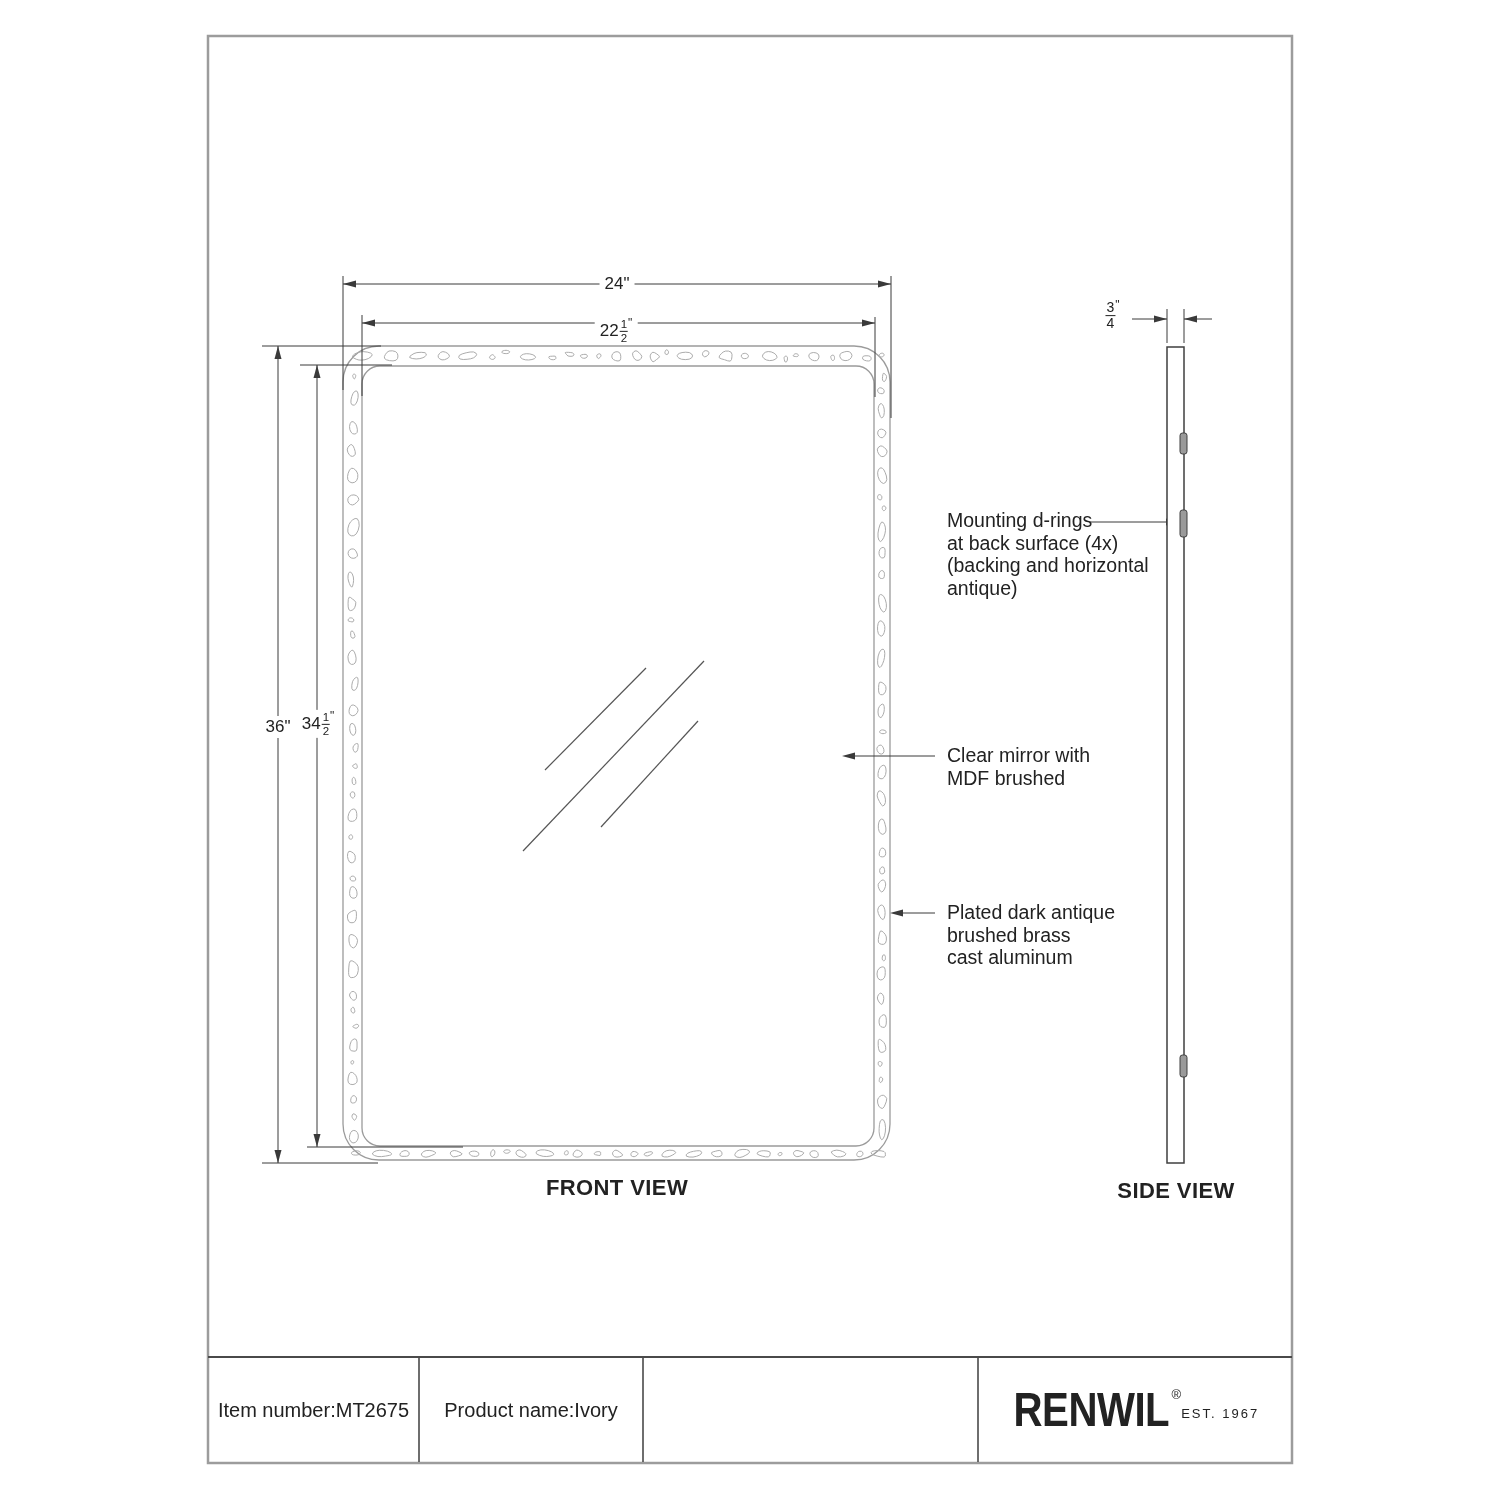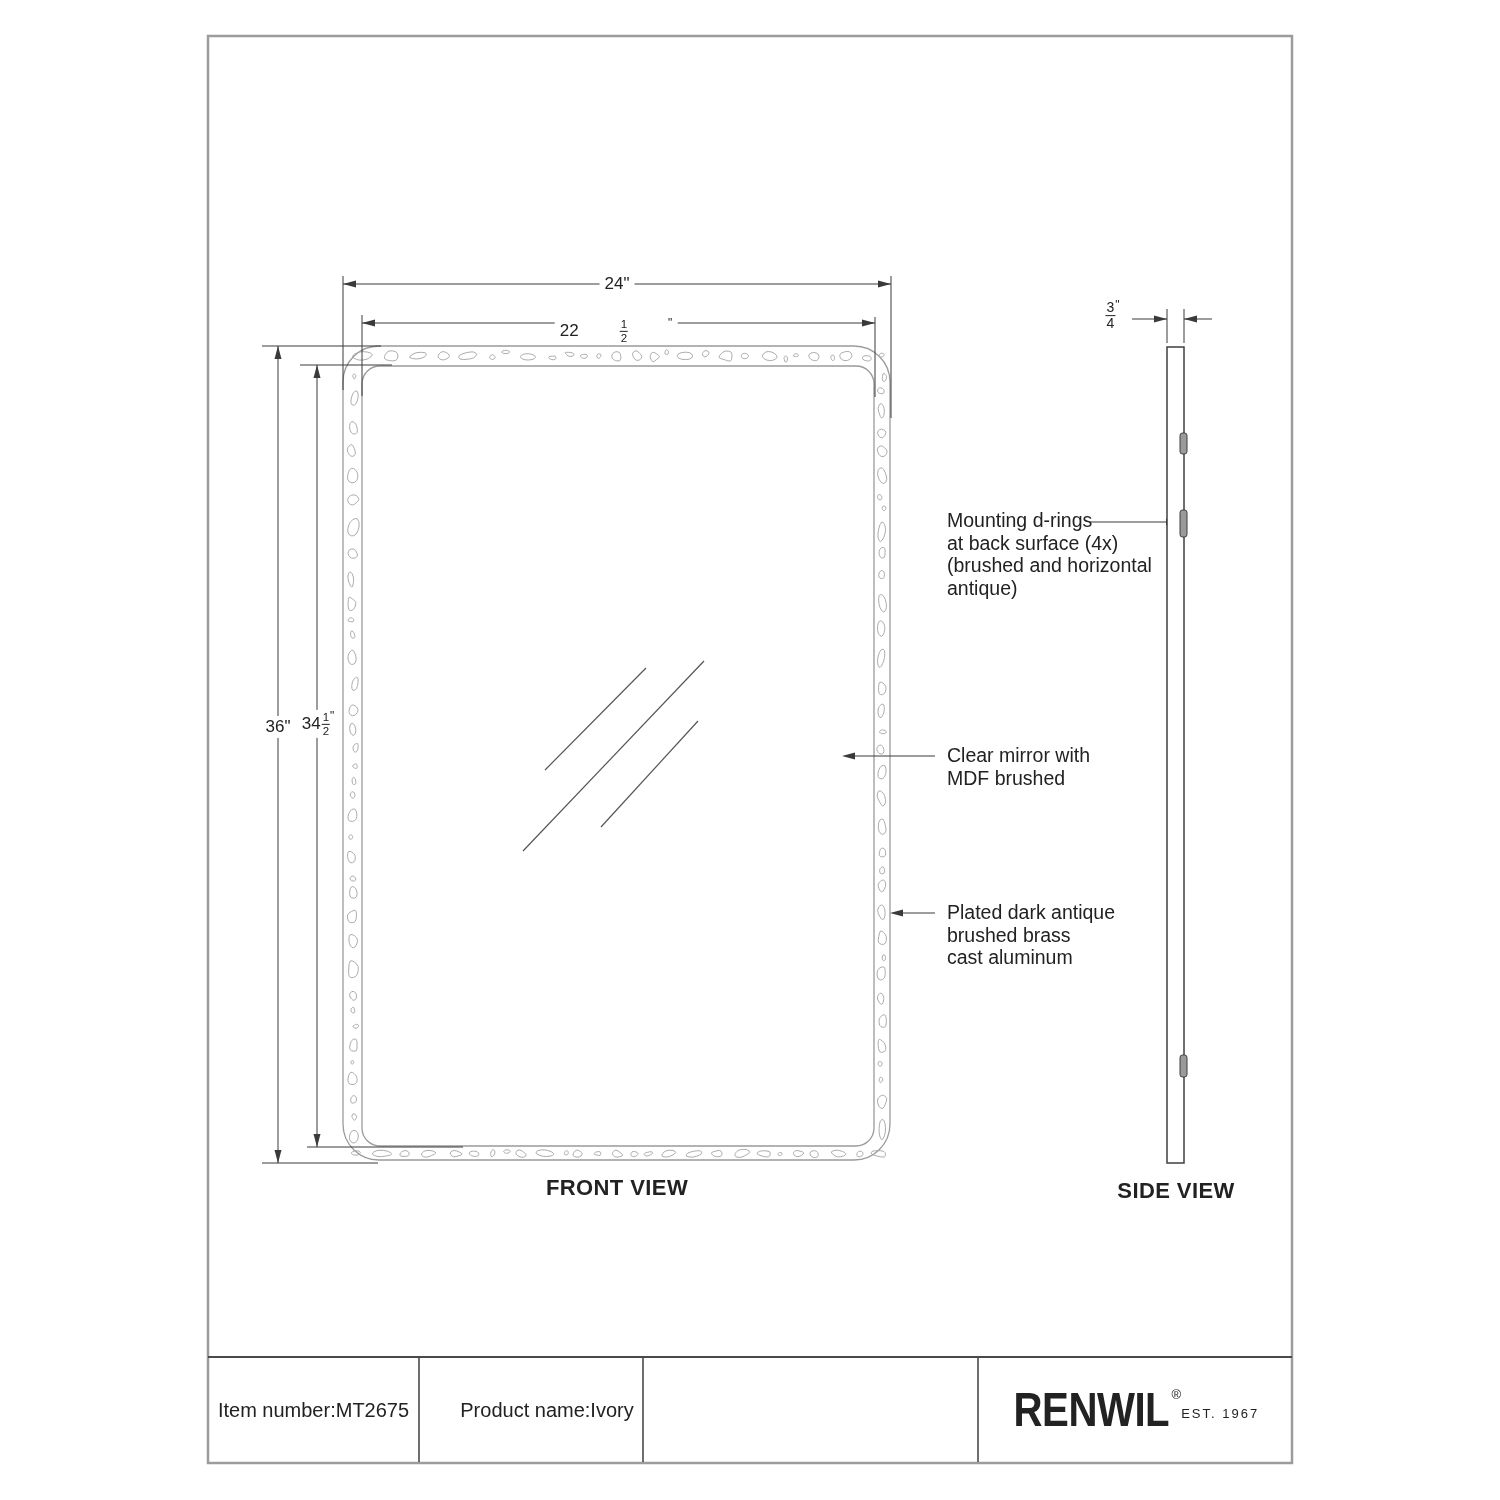--- a/index.html
+++ b/index.html
@@ -243,21 +243,21 @@
       <path class="tline" d="M419,1357 V1462"></path>
       <path class="tline" d="M643,1357 V1462"></path>
       <path class="tline" d="M978,1357 V1462"></path>
     </g>
   </svg>
 
   <div class="dim-label" style="left:617px;top:284px;">
     <span>24"</span>
   </div>
 
-  <div class="dim-label" style="left:616px;top:331px;gap:40px;">
+  <div class="dim-label" style="left:616px;top:331px;">
     <span>22</span>
     <span class="frac">
       <span class="num">1</span>
       <span class="den">2</span>
     </span>
     <span class="tmark">"</span>
   </div>
 
   <div class="dim-label" style="left:278px;top:727px;">
     <span>36"</span>
@@ -277,21 +277,21 @@
     <span class="frac">
       <span class="num">3</span>
       <span class="den">4</span>
     </span>
     <span class="tmark">"</span>
   </div>
 
   <div class="annotation" style="left:947px;top:509px;">
     <div>Mounting d-rings</div>
     <div>at back surface (4x)</div>
-    <div>(brushed and horizontal</div>
+    <div>(backing and horizontal</div>
     <div>antique)</div>
   </div>
 
   <div class="annotation" style="left:947px;top:744px;">
     <div>Clear mirror with</div>
     <div>MDF brushed</div>
   </div>
 
   <div class="annotation" style="left:947px;top:901px;">
     <div>Plated dark antique</div>
@@ -300,21 +300,21 @@
   </div>
 
   <div class="view-label" style="left:617px;top:1175px;">FRONT VIEW</div>
   <div class="view-label" style="left:1176px;top:1178px;">SIDE VIEW</div>
 
   <div class="tcell" style="left:208px;top:1358px;width:211px;height:104px;">
     <div>Item number:</div>
     <div>MT2675</div>
   </div>
 
-  <div class="tcell" style="left:436px;top:1358px;width:222px;height:104px;">
+  <div class="tcell" style="left:420px;top:1358px;width:222px;height:104px;">
     <div>Product name:</div>
     <div>Ivory</div>
   </div>
 
 
   <div class="tcell" style="left:979px;top:1358px;width:313px;height:104px;text-align:right;">
     <div class="brand">
       <span class="brand-name">RENWIL</span>
       <span class="brand-reg">®</span>
     </div>

